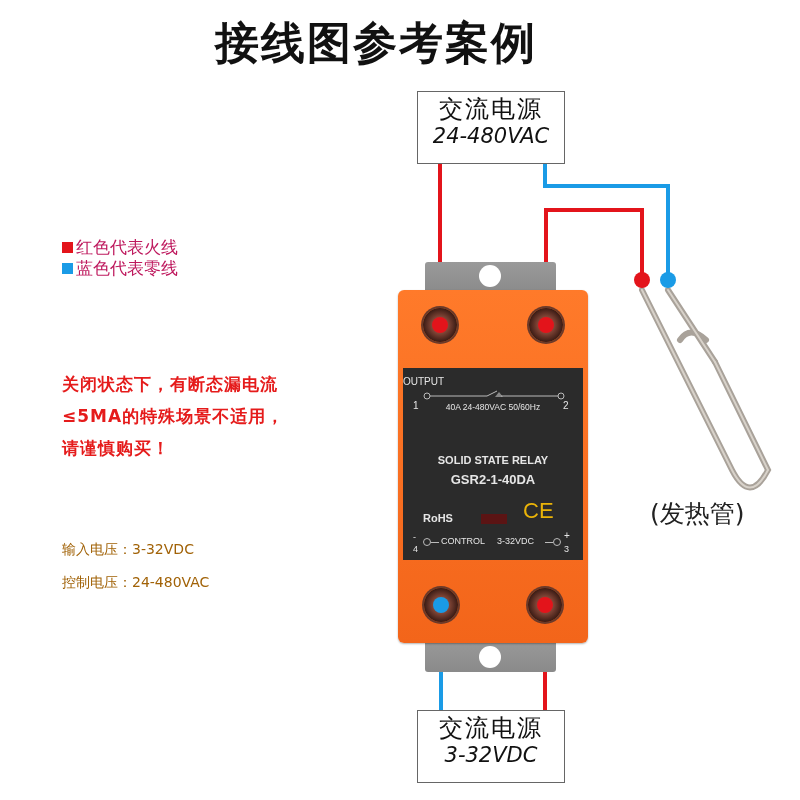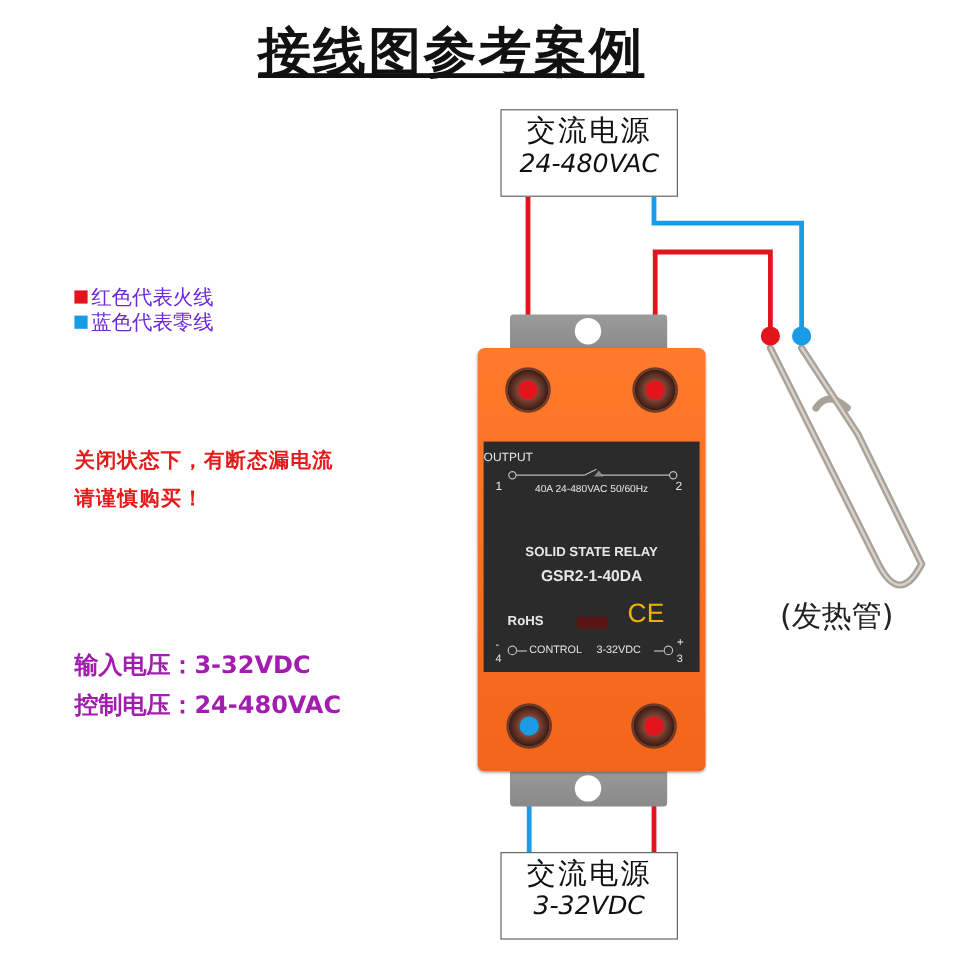--- a/index.html
+++ b/index.html
@@ -1,22 +1,22 @@
 <!DOCTYPE html>
 <html><head>
 <meta charset="utf-8">
 <style>
   html, body { margin:0; padding:0; background:#ffffff; }
   body { width:800px; height:800px; position:relative; overflow:hidden; font-family:"DejaVu Sans", sans-serif; }
   .abs { position:absolute; }
-  .title { left:0; top:14px; width:752px; text-align:center; font-size:44px; font-weight:bold; color:#111; letter-spacing:2px;text-decoration:underline; }
-  .legend-row { left:62px; font-size:17px; color:#6d28d9; display:flex; align-items:center; }
+  .title { left:0; top:14px; width:752px; text-align:center; font-size:44px; font-weight:bold; color:#111; letter-spacing:2px; }
+  .legend-row { left:62px; font-size:17px; color:#be185d; display:flex; align-items:center; }
   .legend-sq { width:11px; height:11px; display:inline-block; margin-right:3px; }
   .warn { left:62px; top:368px; width:300px; color:#e51b1b; font-size:17px; font-weight:bold; line-height:32px; letter-spacing:1px; }
-  .spec { left:62px; font-size:20px; color:#a21caf;font-weight:bold; }
+  .spec { left:62px; font-size:14px; color:#a16207; }
   .ps-box { left:417px; width:148px; height:73px; border:1.5px solid #666; background:#fff; text-align:center; box-sizing:border-box; }
   .ps-title { font-size:24px; color:#111; line-height:30px; margin-top:2px; letter-spacing:2px; }
   .ps-range { font-size:21px; font-style:italic; color:#111; line-height:24px; }
   .bracket { background:linear-gradient(#9a9a9a,#8a8a8a); border-radius:3px; }
   .bracket-hole { width:22px; height:22px; border-radius:50%; background:#fff; }
   .body { left:398px; top:290px; width:190px; height:353px; background:linear-gradient(#ff7a2a,#f3651a); border-radius:6px; box-shadow:0 1px 2px rgba(0,0,0,0.3); }
   .panel { left:403px; top:368px; width:180px; height:192px; background:#2b2b2b; color:#e6e6e6; }
   .terminal { width:34px; height:34px; border-radius:50%; background:radial-gradient(circle,#8a4b3b 30%,#3a1b14 70%); box-shadow:0 0 0 2px #6b3a2a; }
   .dot { width:16px; height:16px; border-radius:50%; }
   .heater-label { left:650px; top:497px; font-size:25px; color:#222; }
@@ -30,20 +30,21 @@
   <span class="legend-sq" style="background:#e3141b;"></span>
   <span>红色代表火线</span>
 </div>
 <div class="abs legend-row" style="top:257px;">
   <span class="legend-sq" style="background:#1a9be6;"></span>
   <span>蓝色代表零线</span>
 </div>
 
 <div class="abs warn">
   <div>关闭状态下，有断态漏电流</div>
+  <div>≤5MA的特殊场景不适用，</div>
   <div>请谨慎购买！</div>
 </div>
 
 <div class="abs spec" style="top:541px;">
   <span>输入电压：</span><span>3-32VDC</span>
 </div>
 <div class="abs spec" style="top:574px;">
   <span>控制电压：</span><span>24-480VAC</span>
 </div>
 

